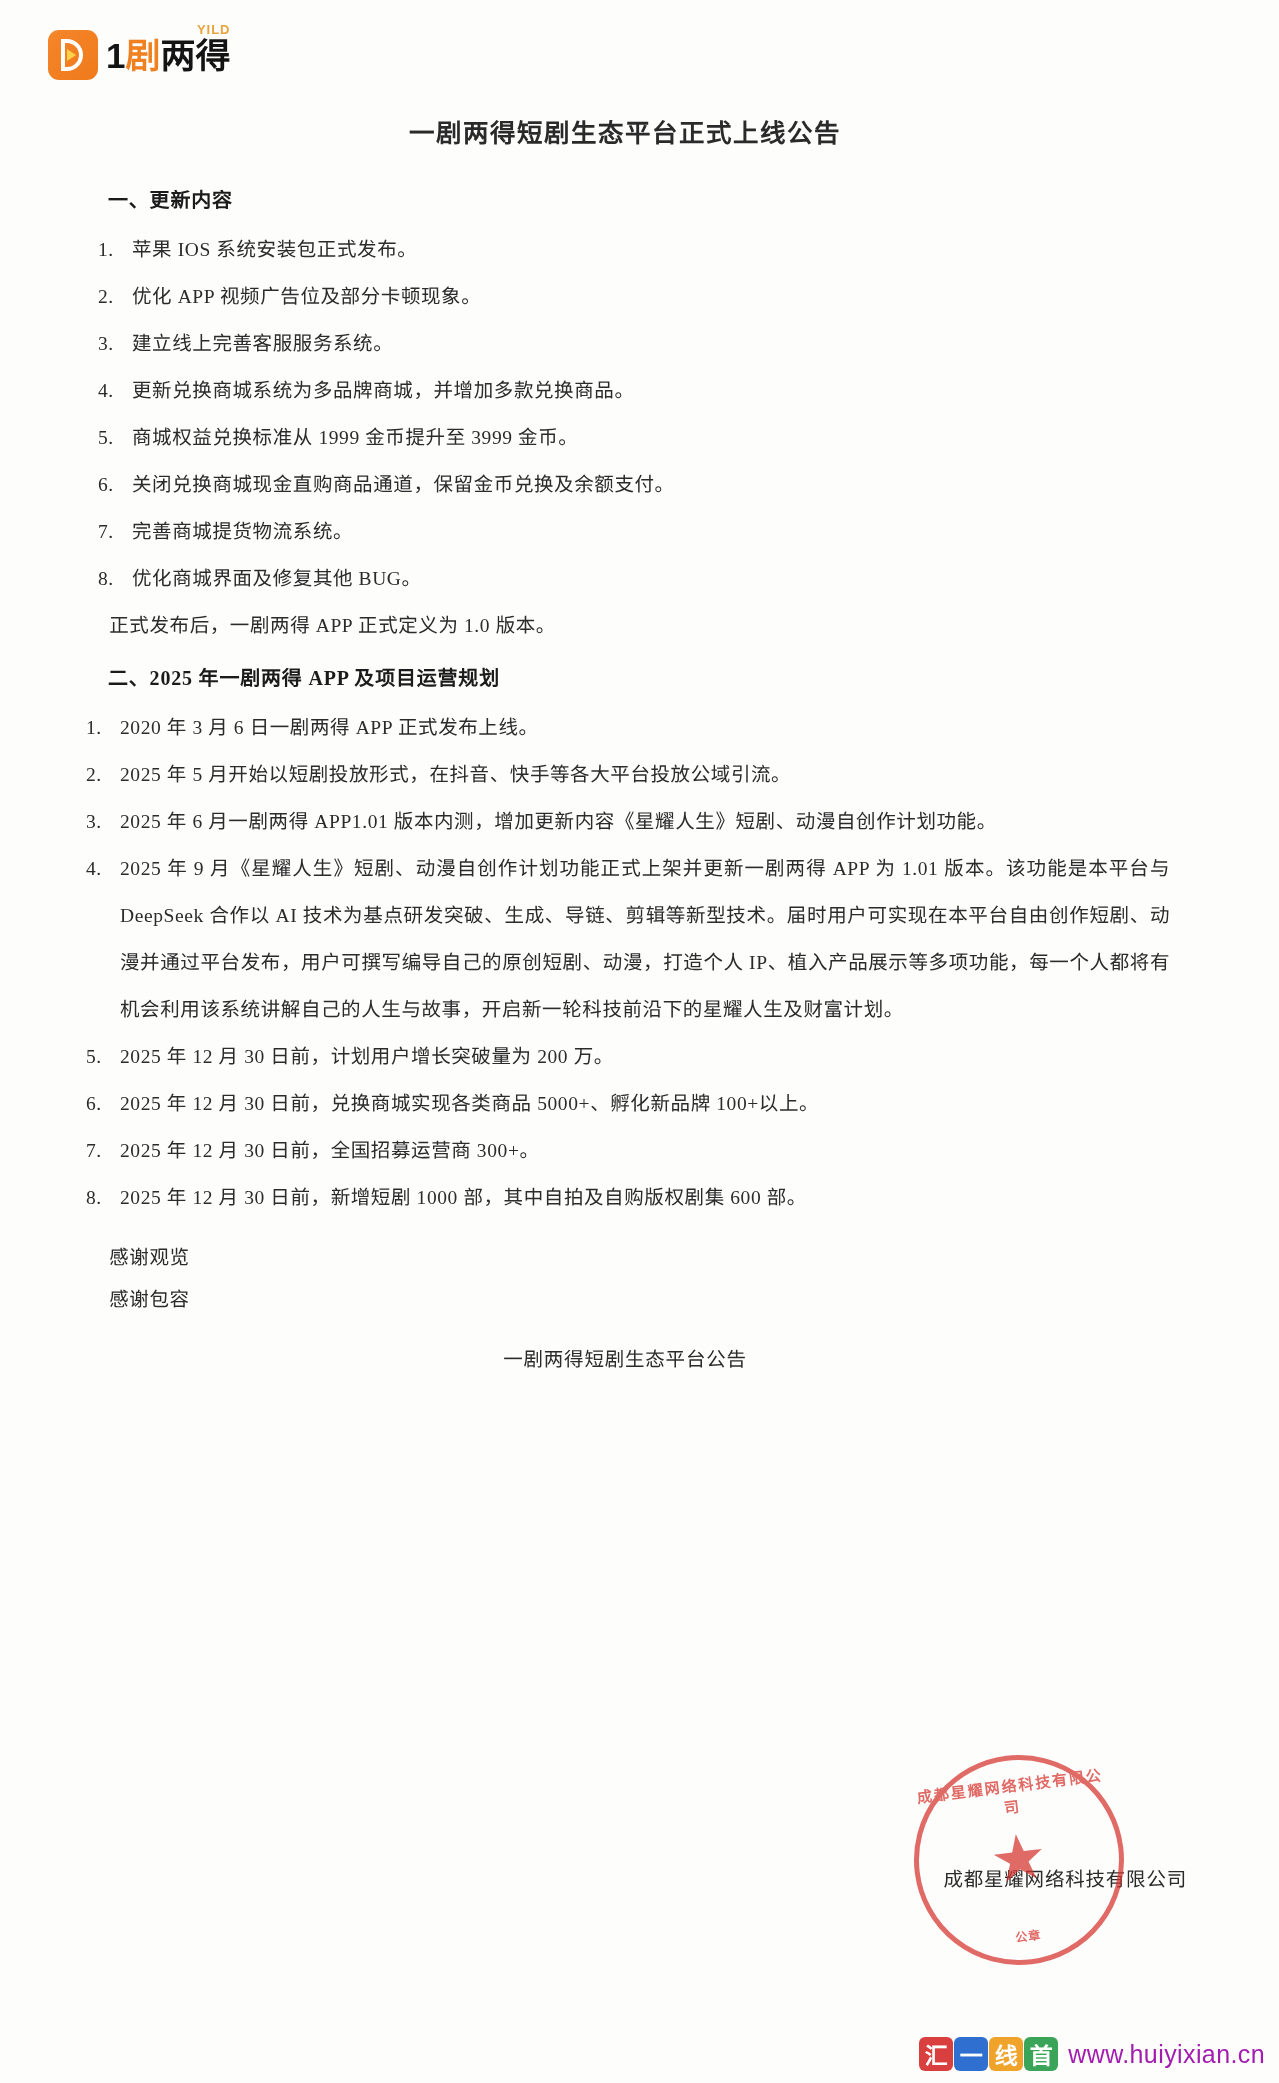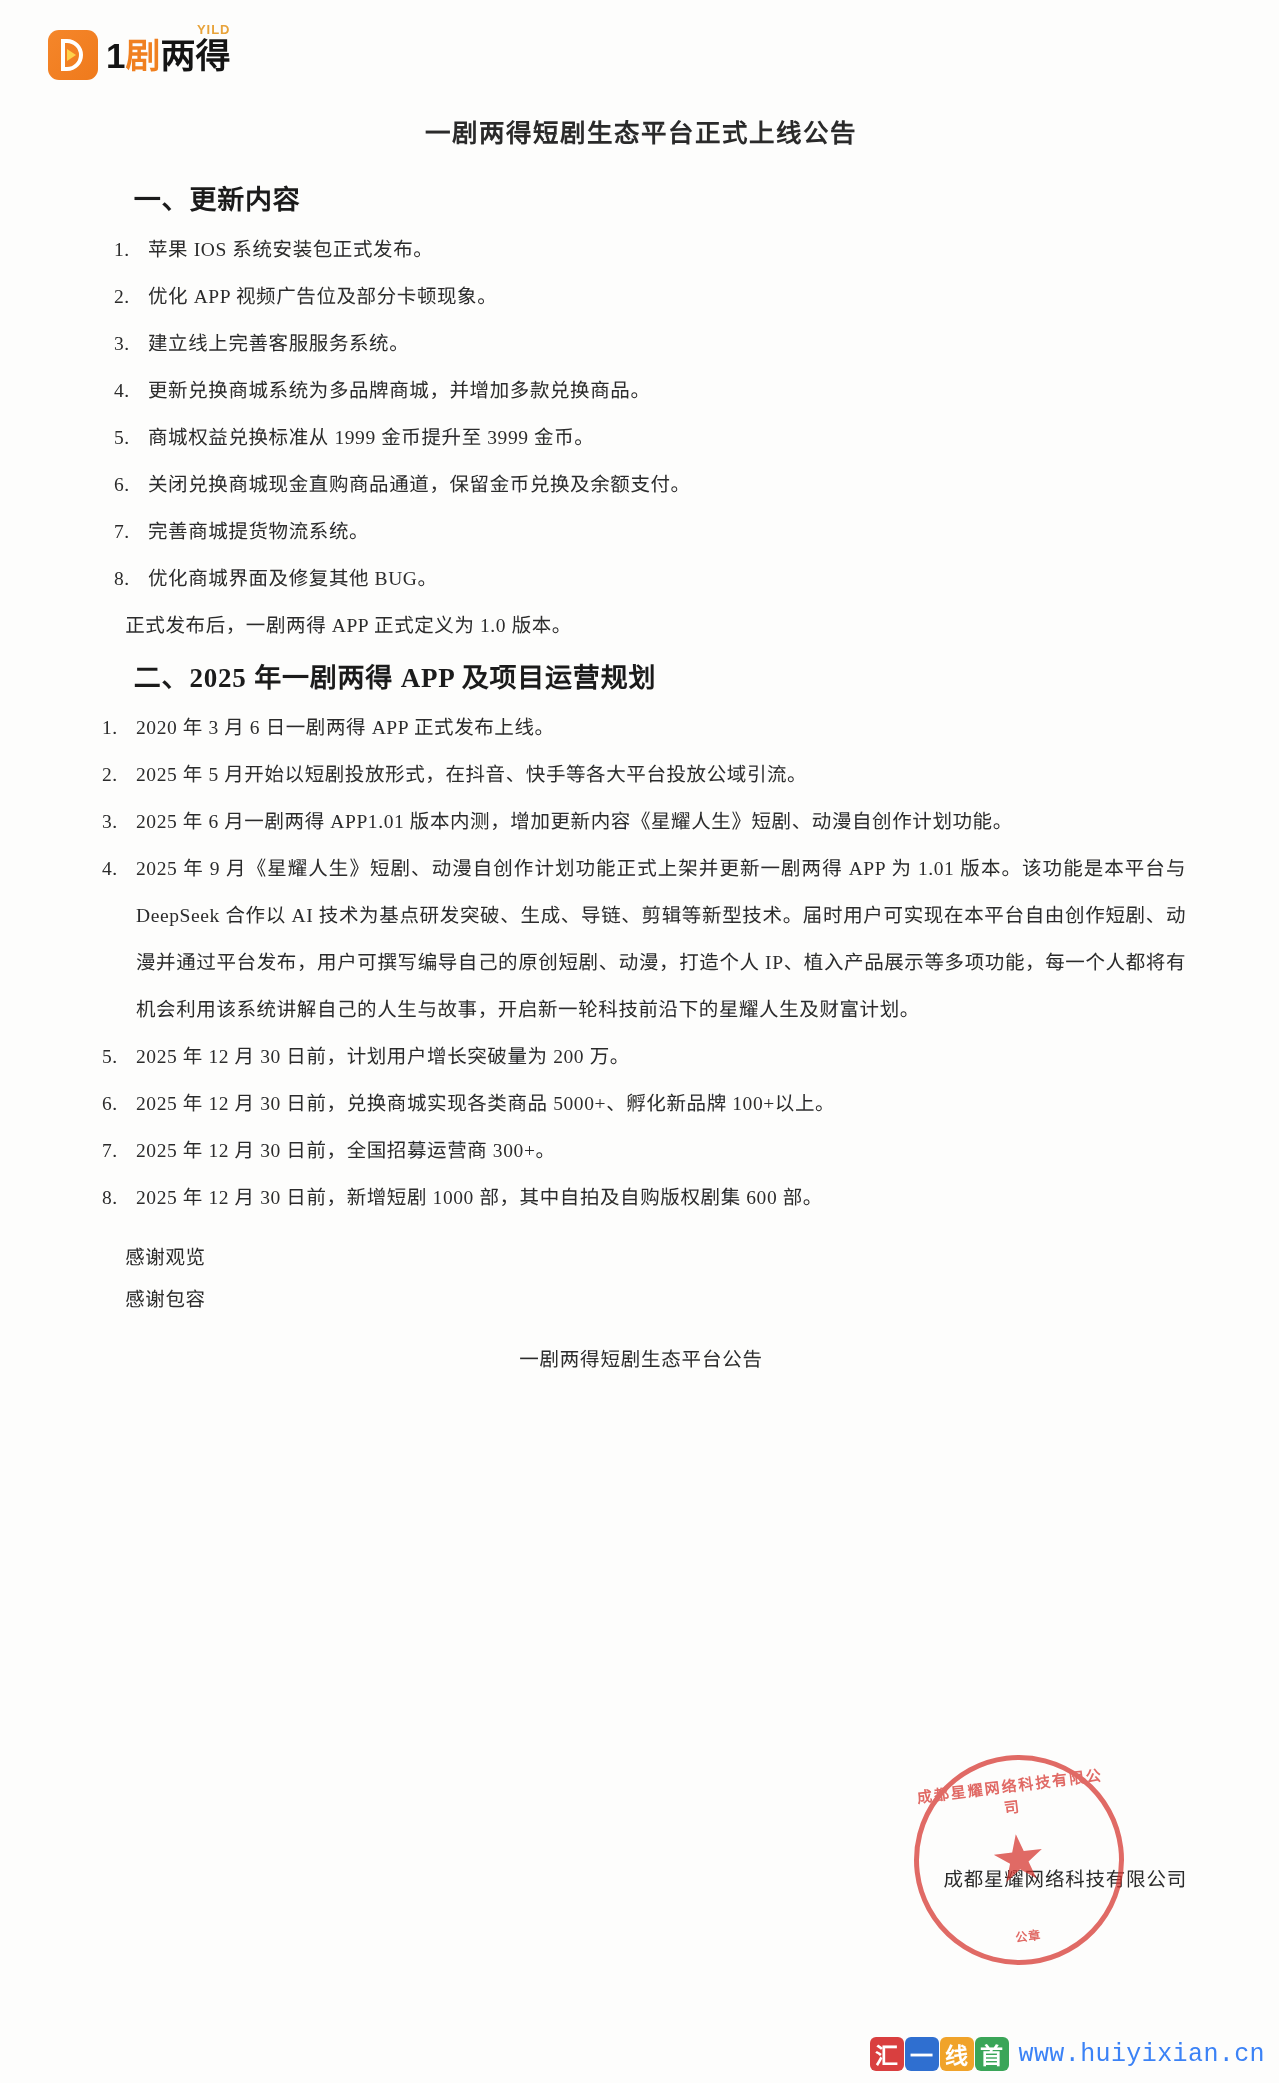--- a/index.html
+++ b/index.html
@@ -78,21 +78,21 @@
     font-family: "Liberation Sans", sans-serif;
     font-size: 13px;
     font-weight: bold;
     letter-spacing: 1px;
     color: #e8a33a;
   }
 
   
   .doc {
     position: absolute;
-    left: 96px;
+    left: 80px;
     top: 112px;
     width: 1090px;
   }
   .doc-title {
     text-align: center;
     font-size: 25.5px;
     font-weight: bold;
     letter-spacing: 1.5px;
     color: #2a2a2a;
     margin: 0 0 28px 0;
@@ -105,21 +105,21 @@
     line-height: 47px;
     text-align: justify;
     text-justify: inter-ideograph;
     letter-spacing: 0.6px;
     color: #2b2b2b;
   }
   p.indent { text-indent: 2.1em; }
 
   h2.sec {
     margin: 6px 0 2px 0;
-    font-size: 27px;
+    font-size: 20px;
     font-weight: bold;
     line-height: 47px;
     letter-spacing: 0.8px;
     text-indent: 1.4em;
     color: #1b1b1b;
   }
 
   ol.list {
     list-style: none;
     margin: 0;
@@ -231,23 +231,23 @@
     font-family: "Liberation Sans", sans-serif;
     font-weight: bold;
     font-size: 23px;
     color: #ffffff;
   }
   .wm-box.b1 { background: #d93f3f; }
   .wm-box.b2 { background: #2f6fd0; }
   .wm-box.b3 { background: #f0a32a; }
   .wm-box.b4 { background: #3aa558; }
   .wm-url {
-    font-family: Liberation Mono, monospace;
+    font-family: Liberation Sans, sans-serif;
     font-size: 25px;
-    color: #3b82f6;
+    color: #a21caf;
     letter-spacing: 0.4px;
   }
 </style>
 </head>
 <body>
 
 <div class="page">
 
   <div class="logo-wrap">
     <div class="logo-mark"></div>

